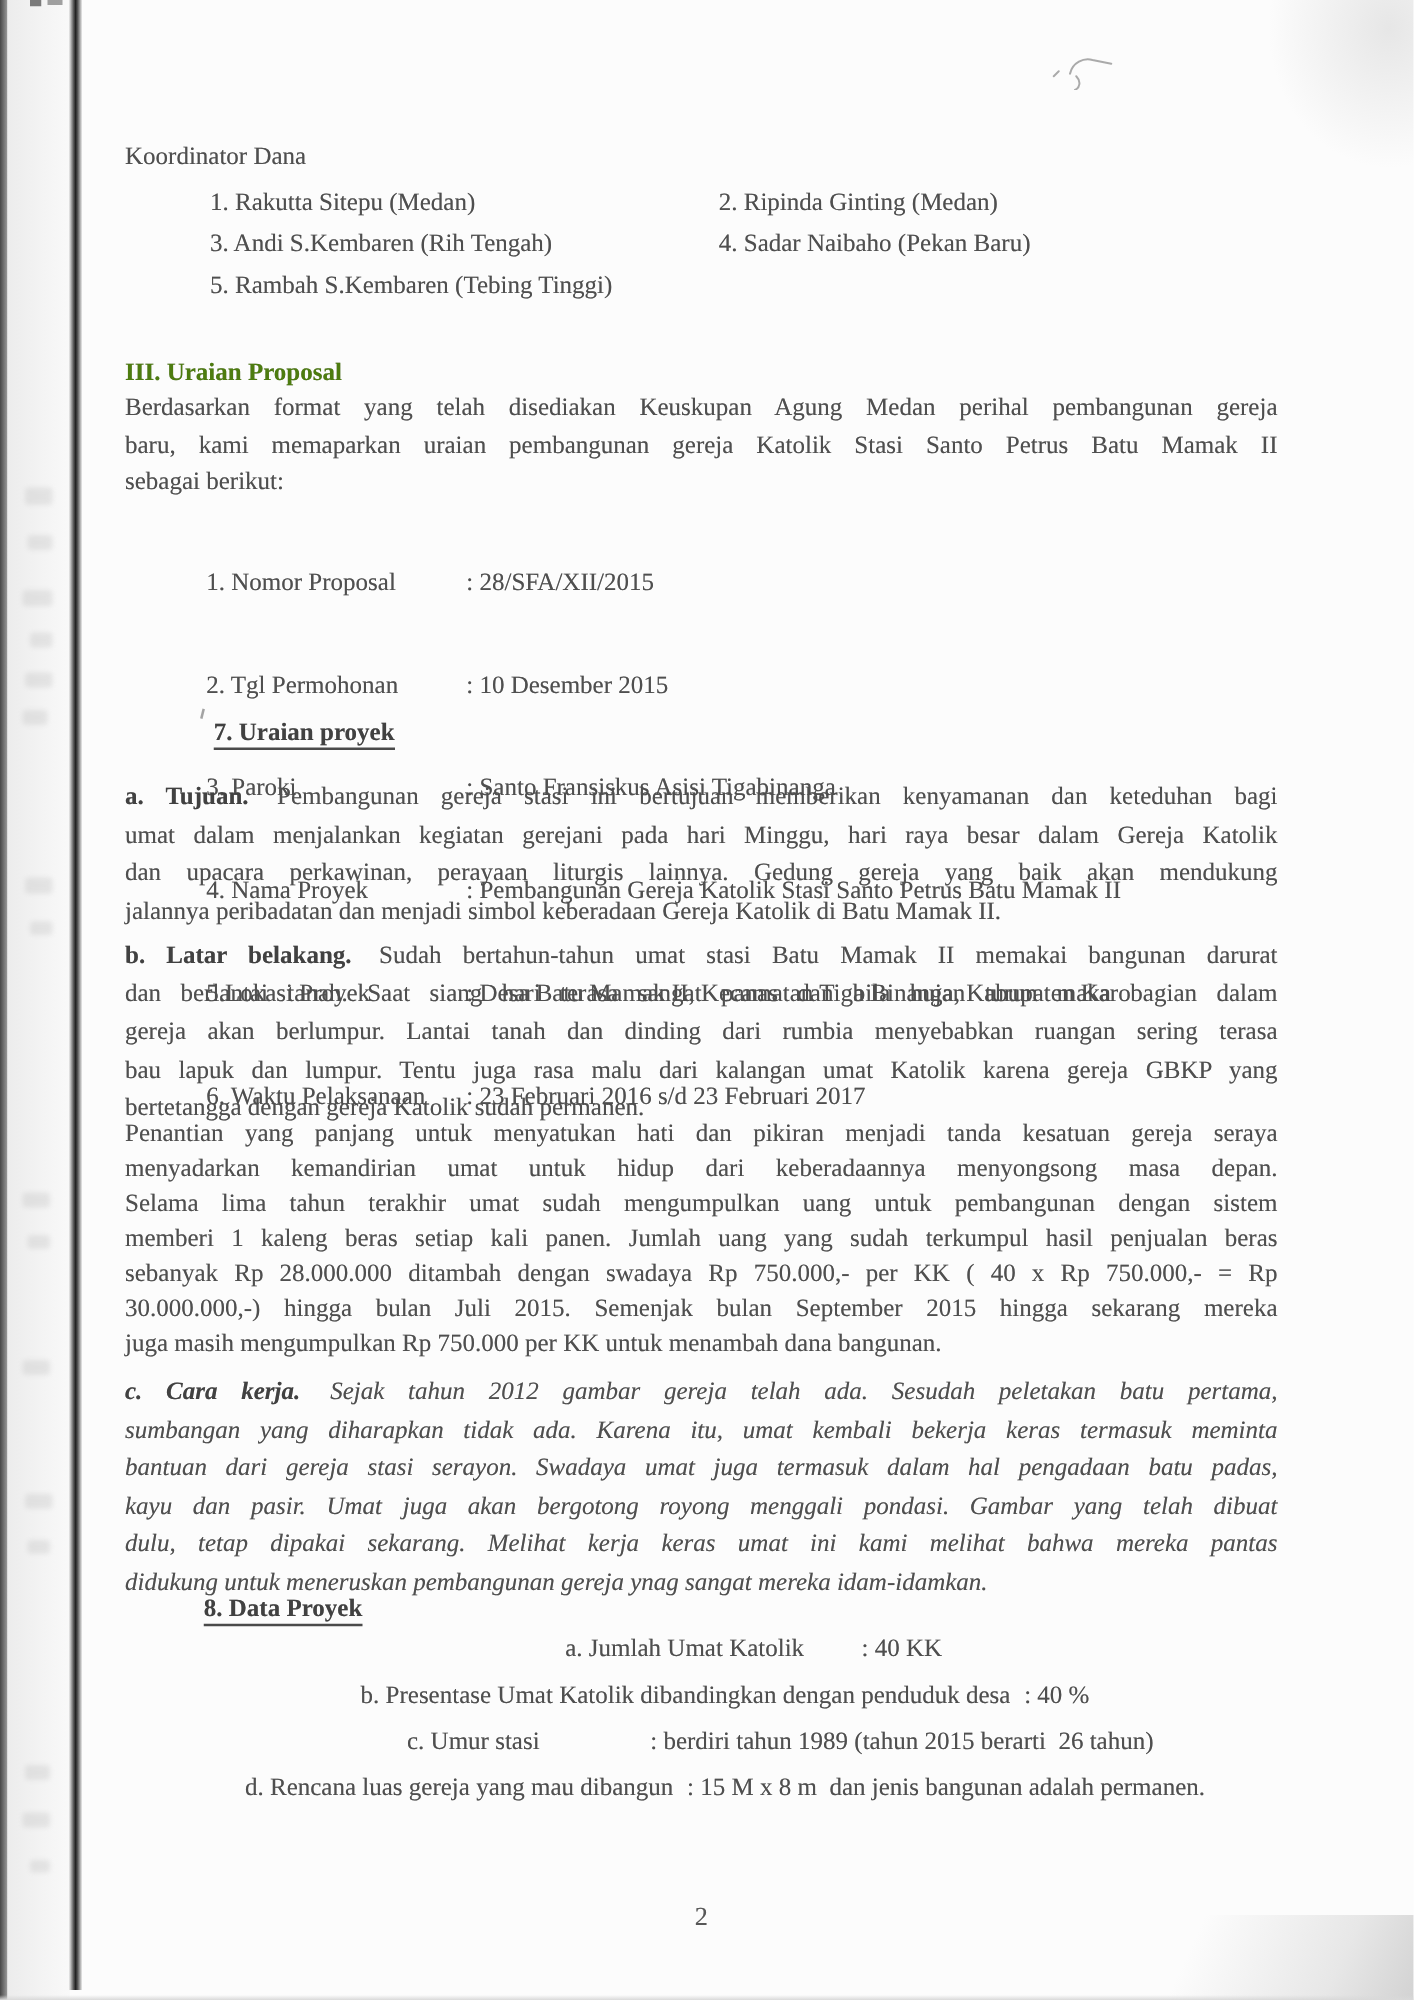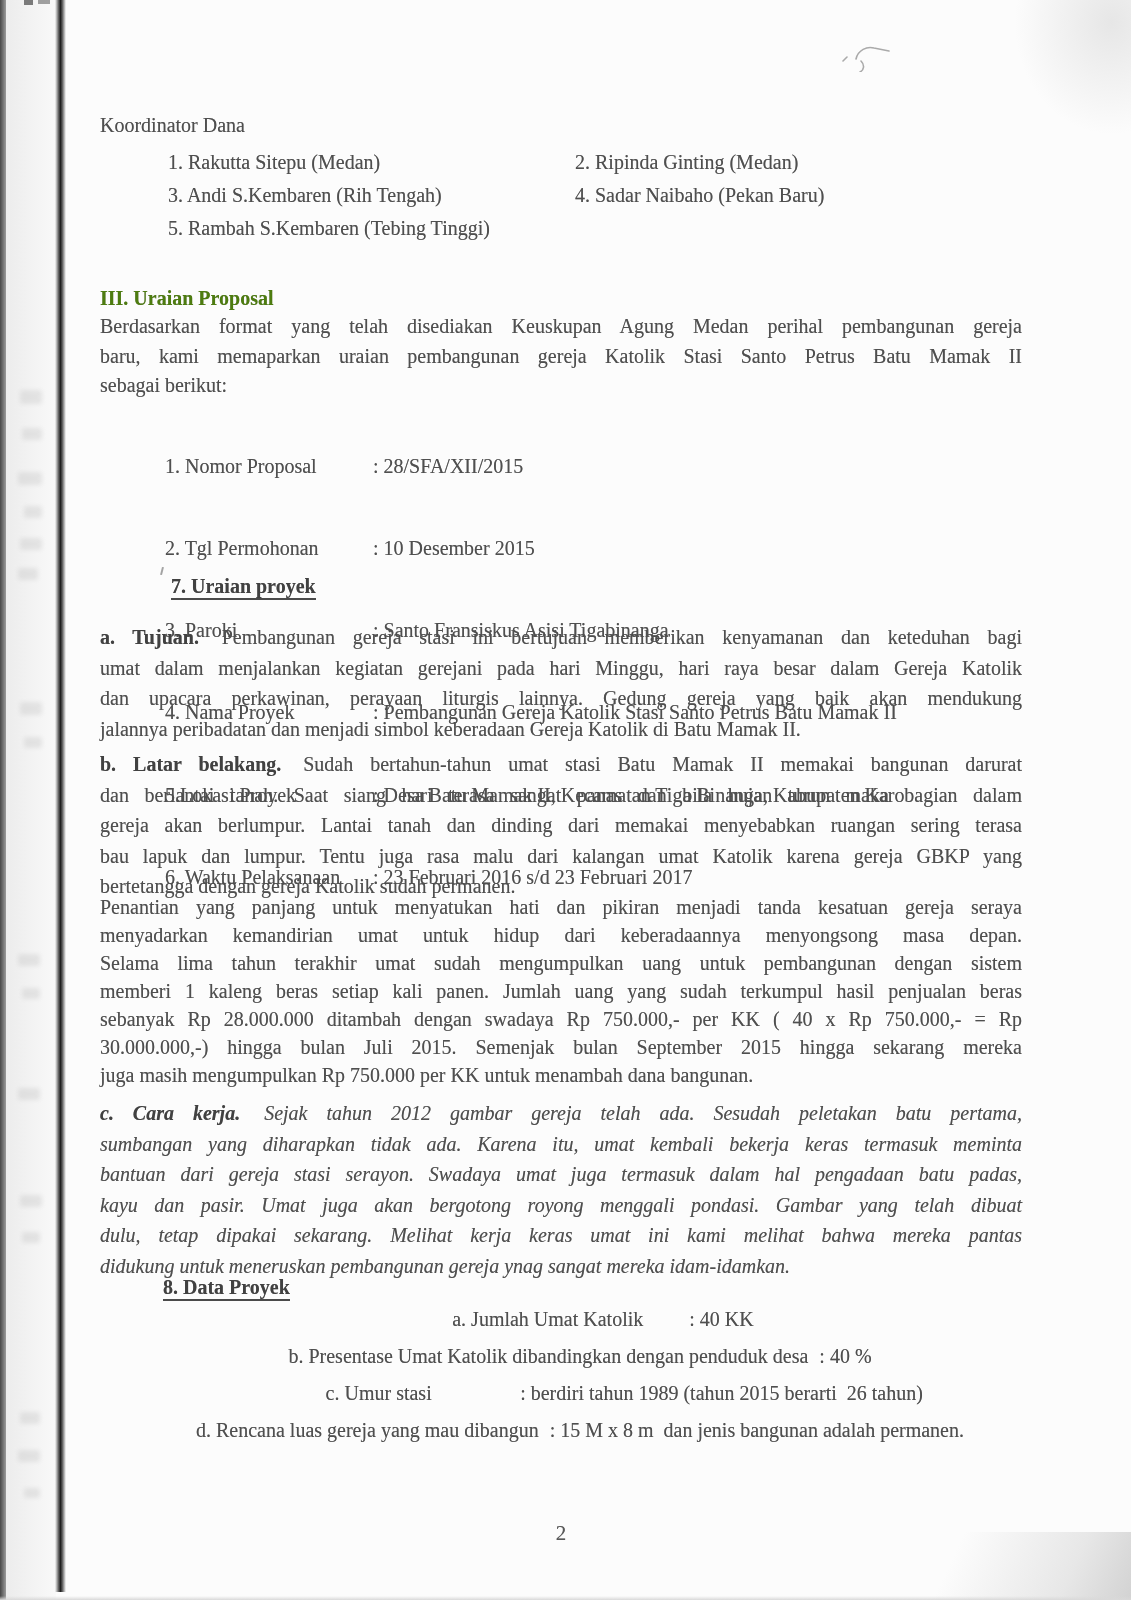--- a/index.html
+++ b/index.html
@@ -130,21 +130,21 @@
   <div class="abs fs para para-a">
     <div class="jl"><b class="lead">a. Tujuan.</b> <span>Pembangunan gereja stasi ini bertujuan memberikan kenyamanan dan keteduhan bagi</span></div>
     <div class="jl">umat dalam menjalankan kegiatan gerejani pada hari Minggu, hari raya besar dalam Gereja Katolik</div>
     <div class="jl">dan upacara perkawinan, perayaan liturgis lainnya. Gedung gereja yang baik akan mendukung</div>
     <div class="jl last">jalannya peribadatan dan menjadi simbol keberadaan Gereja Katolik di Batu Mamak II.</div>
   </div>
 
   <div class="abs fs para para-b">
     <div class="jl"><b class="lead">b. Latar belakang.</b> <span>Sudah bertahun-tahun umat stasi Batu Mamak II memakai bangunan darurat</span></div>
     <div class="jl">dan berlantai tanah.  Saat siang hari terasa sangat panas dan bila hujan turun maka bagian dalam</div>
-    <div class="jl">gereja akan berlumpur. Lantai tanah dan dinding dari memakai menyebabkan ruangan sering terasa</div>
+    <div class="jl">gereja akan berlumpur. Lantai tanah dan dinding dari rumbia menyebabkan ruangan sering terasa</div>
     <div class="jl">bau lapuk dan lumpur. Tentu juga rasa malu dari kalangan umat Katolik karena gereja GBKP yang</div>
     <div class="jl last">bertetangga dengan gereja Katolik sudah permanen.</div>
   </div>
 
   <div class="abs fs para para-w">
     <div class="jl">Penantian yang panjang untuk menyatukan hati dan pikiran menjadi tanda kesatuan gereja seraya</div>
     <div class="jl">menyadarkan kemandirian umat untuk hidup dari keberadaannya menyongsong masa depan.</div>
     <div class="jl">Selama lima tahun terakhir umat sudah mengumpulkan uang untuk pembangunan dengan sistem</div>
     <div class="jl">memberi 1 kaleng beras setiap kali panen. Jumlah uang yang sudah terkumpul hasil penjualan beras</div>
     <div class="jl">sebanyak Rp 28.000.000 ditambah dengan swadaya Rp 750.000,- per KK ( 40 x Rp 750.000,- = Rp</div>

